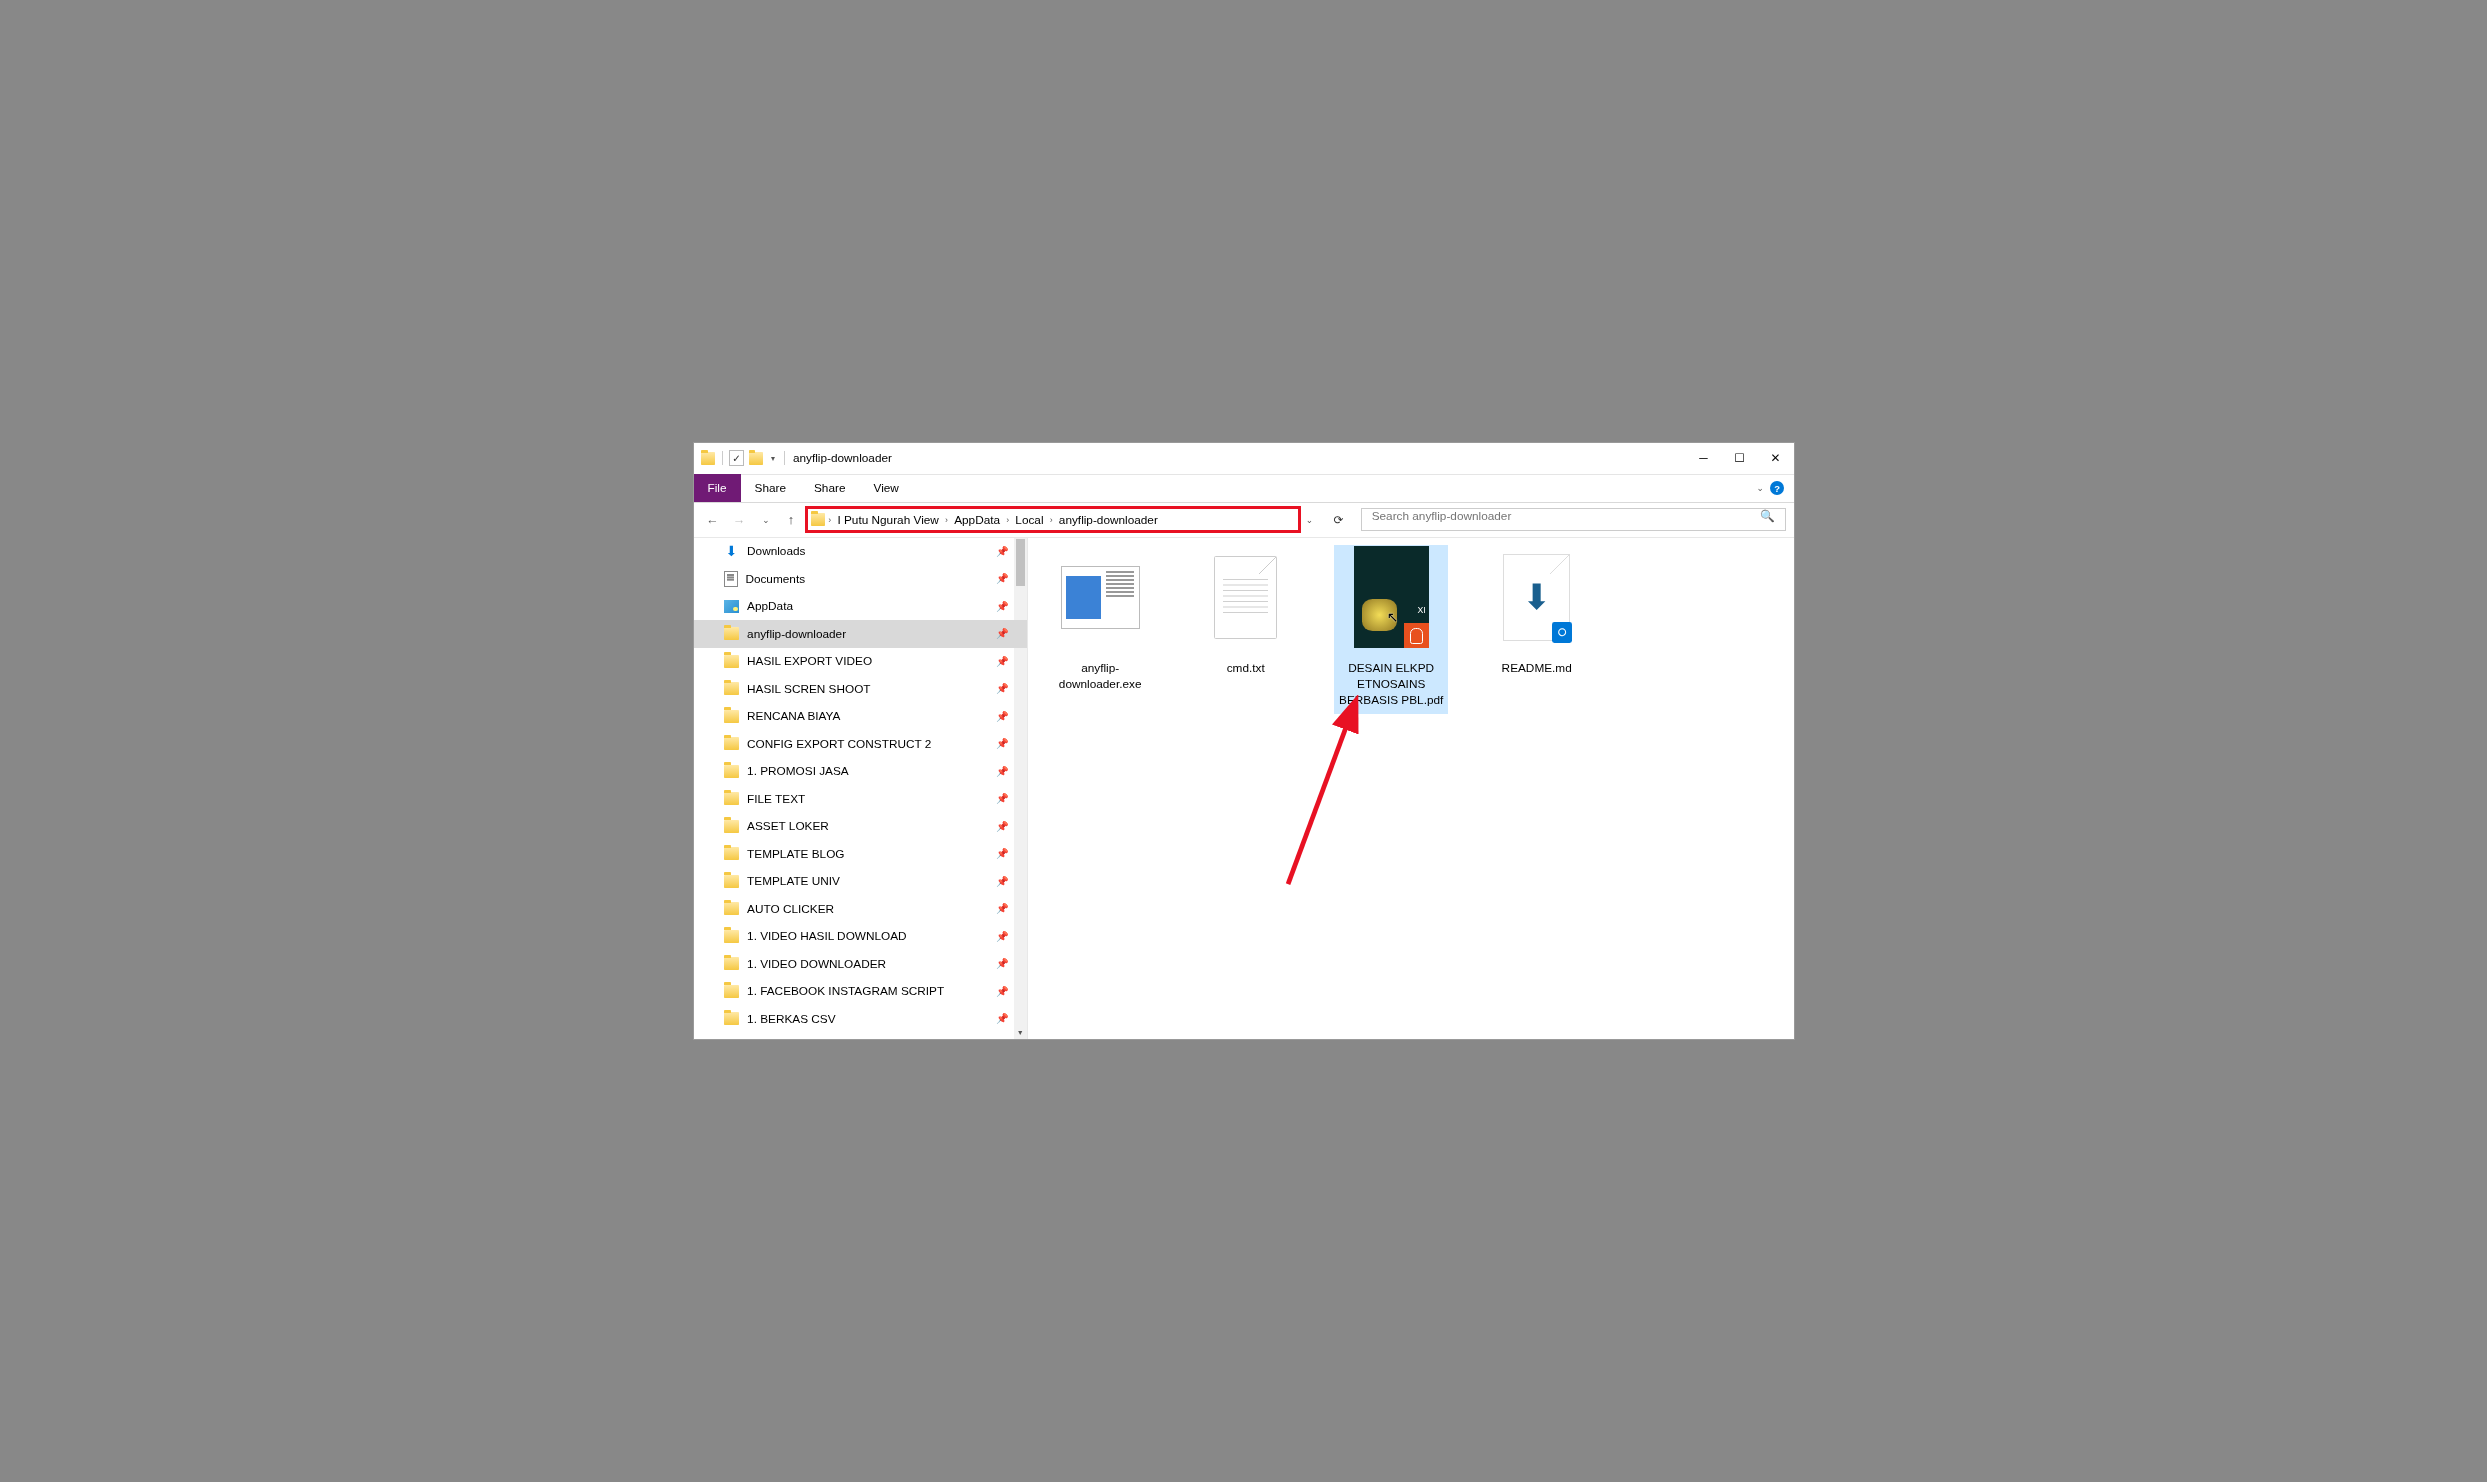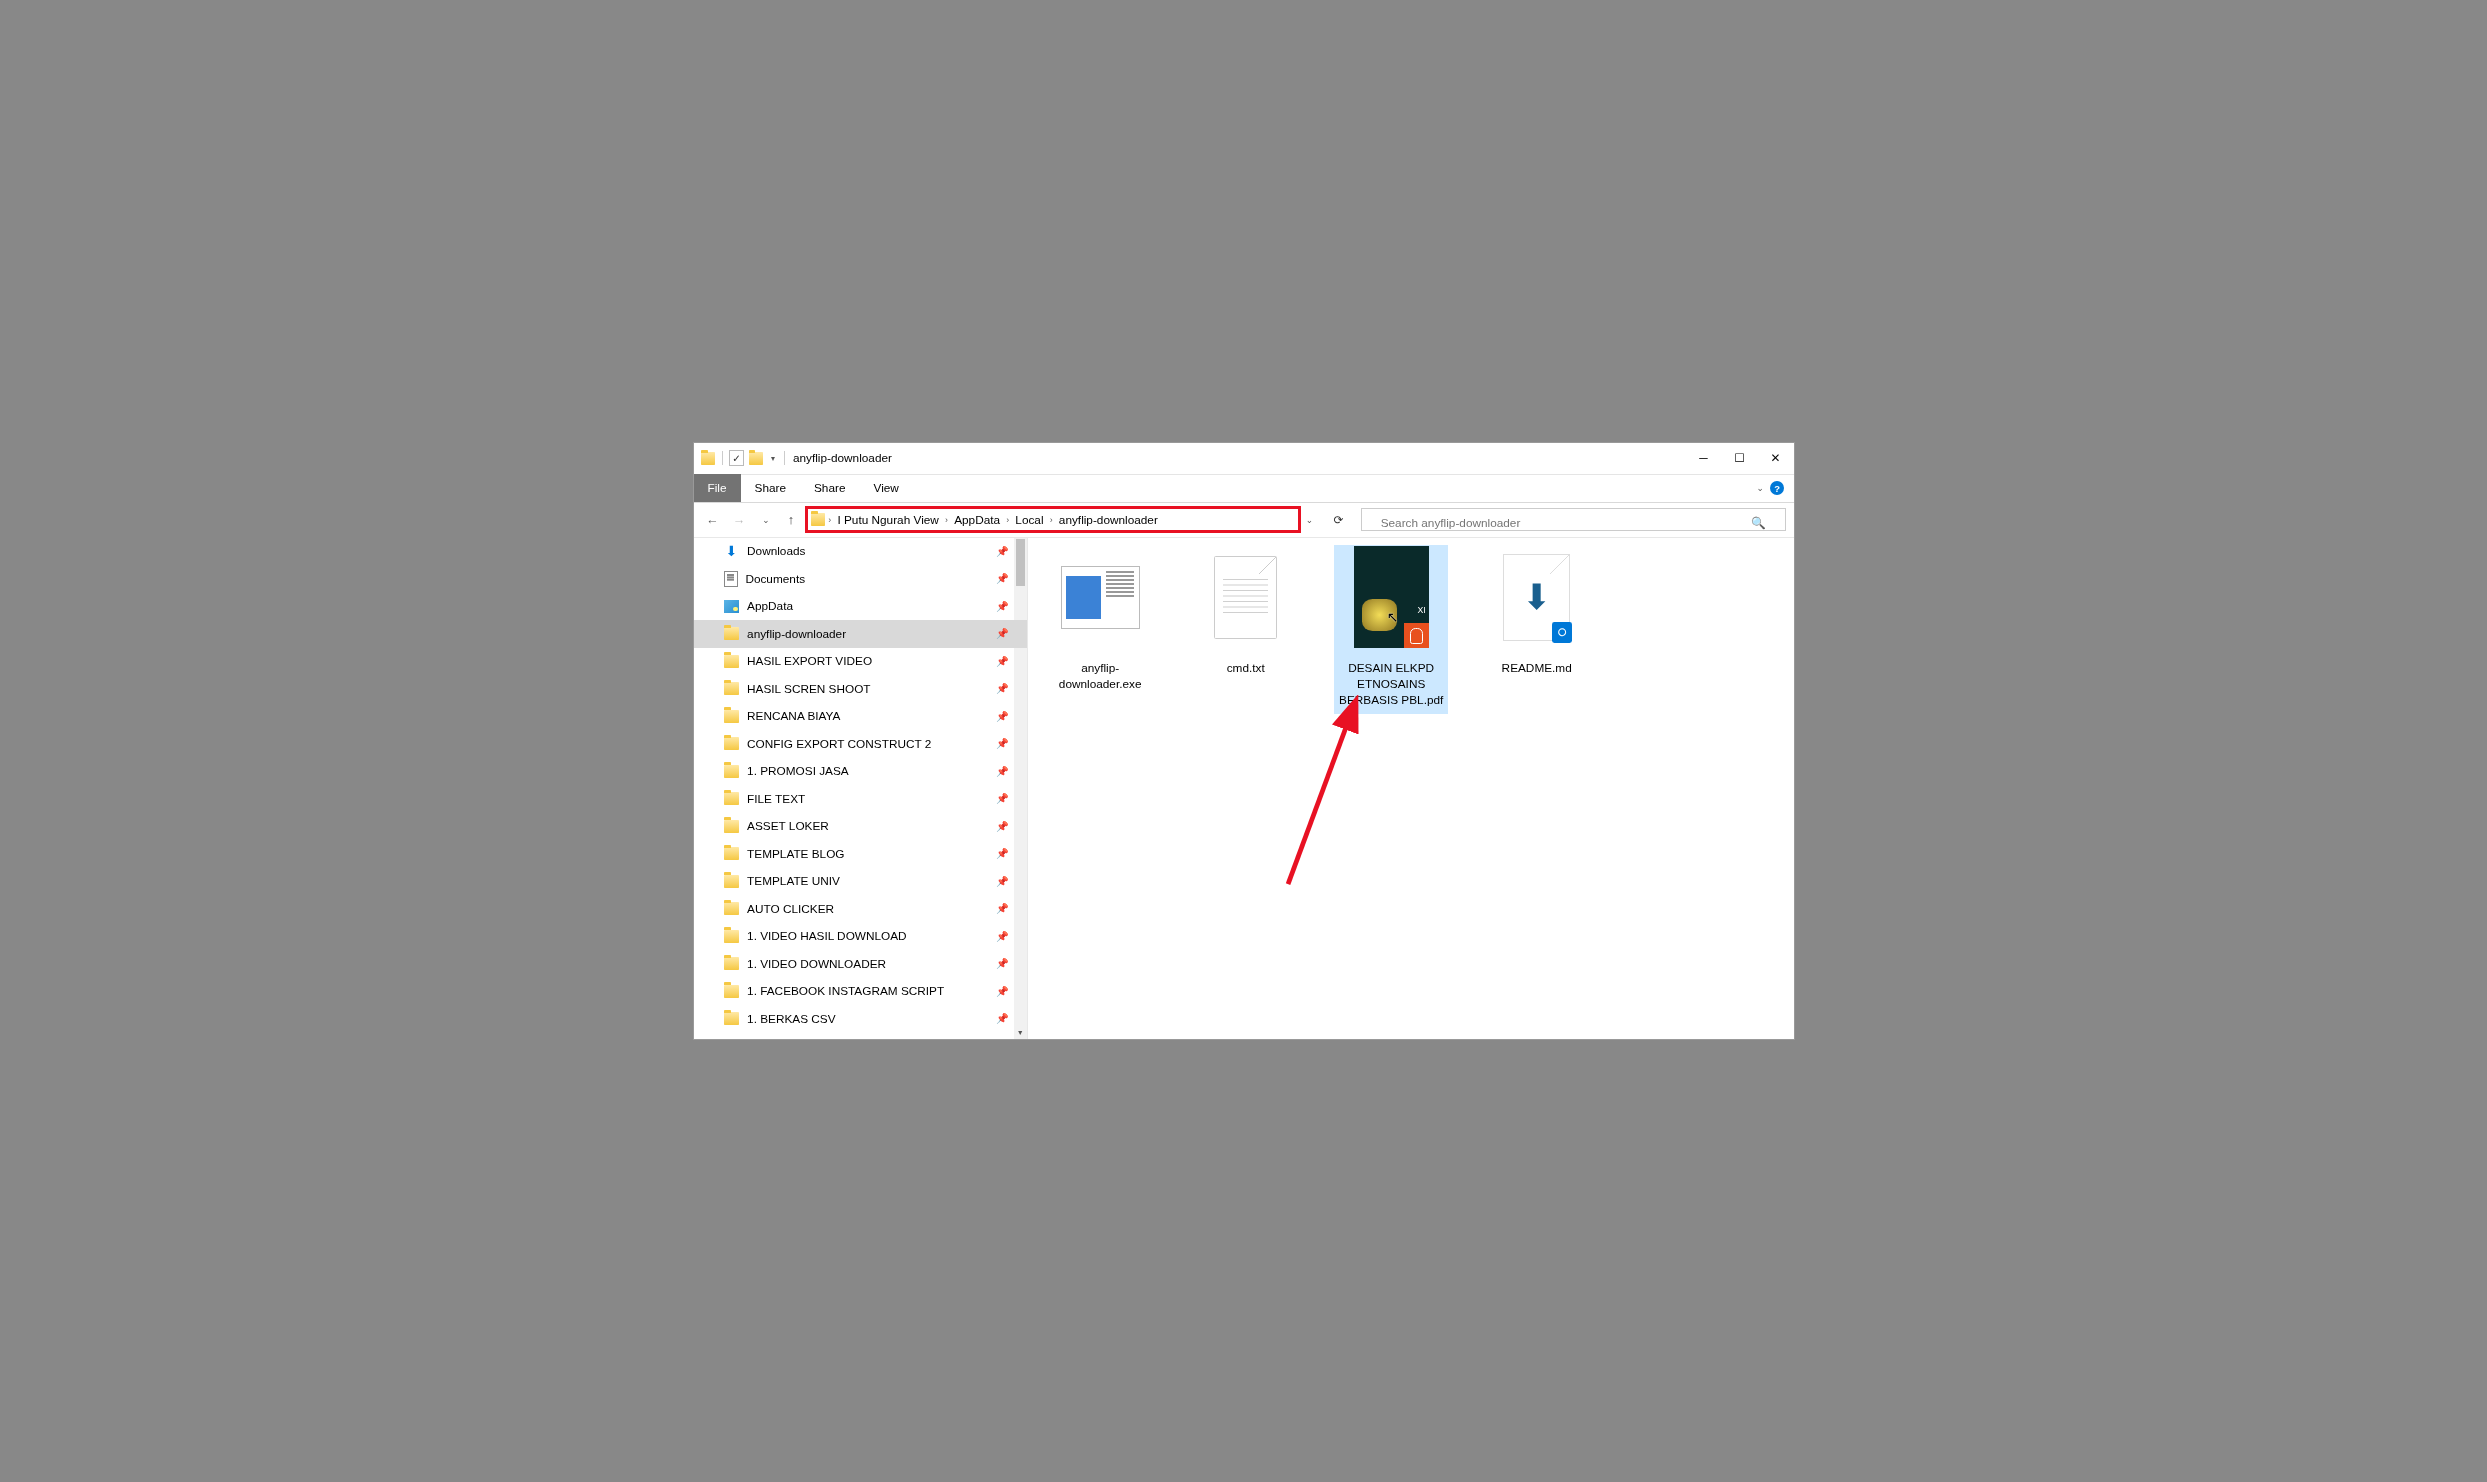--- a/index.html
+++ b/index.html
@@ -9,35 +9,35 @@
   .titlebar-icons { display:flex; align-items:center; gap:4.7px; padding-left:7.9px; }
   .folder-ico-small { width:14px; height:12.6px; background:linear-gradient(#ffe9a6,#f5c842); border-radius:0.8px; position:relative; }
   .folder-ico-small::before { content:""; position:absolute; top:-2.4px; left:0; width:6.3px; height:3.1px; background:#f5c842; border-radius:0.8px 0.8px 0 0; }
   .qat-divider { width:0.8px; height:14px; background:#ccc; margin:0 1.6px; }
   .qat-check { width:15.7px; height:15.7px; border:0.8px solid #bbb; display:flex; align-items:center; justify-content:center; color:#333; font-size:10.2px; background:#fff; }
   .qat-drop { font-size:7.9px; color:#555; padding:0 3.1px; }
   .title-text { font-size:11.8px; color:#000; padding-left:6.3px; }
   .win-controls { margin-left:auto; display:flex; }
   .win-btn { width:36px; height:31.5px; display:flex; align-items:center; justify-content:center; font-size:11.8px; color:#000; cursor:pointer; }
   .ribbon { height:28px; background:#fff; display:flex; align-items:center; border-bottom:0.8px solid #d9d9d9; }
-  .ribbon-file { background:#737373; color:#fff; padding:0 14px; height:28px; display:flex; align-items:center; font-size:11.8px; }
+  .ribbon-file { background:#701a75; color:#fff; padding:0 14px; height:28px; display:flex; align-items:center; font-size:11.8px; }
   .ribbon-tab { padding:0 14px; height:28px; display:flex; align-items:center; font-size:11.8px; color:#000; cursor:pointer; }
   .ribbon-right { margin-left:auto; display:flex; align-items:center; gap:6.3px; padding-right:9.4px; }
   .ribbon-chevron { font-size:8.7px; color:#555; }
   .help-icon { width:14px; height:14px; border-radius:50%; background:#0078d7; color:#fff; display:flex; align-items:center; justify-content:center; font-size:9.4px; font-weight:bold; }
   .navbar { height:35px; display:flex; align-items:center; padding:0 7.9px; gap:4.7px; border-bottom:0.8px solid #e8e8e8; position:relative; }
   .nav-arrow { width:22px; height:22px; display:flex; align-items:center; justify-content:center; color:#555; font-size:12.6px; cursor:pointer; }
   .nav-arrow.disabled { color:#bbb; }
   .nav-up { width:19px; height:19px; display:flex; align-items:center; justify-content:center; color:#333; font-size:12.6px; cursor:pointer; }
   .address-wrap { flex:0 0 496px; height:27px; border:3.1px solid #e81123; display:flex; align-items:center; padding:0 3.1px; gap:3.1px; position:relative; }
   .crumb { display:flex; align-items:center; gap:3.1px; font-size:11.8px; color:#000; padding:1.6px 3.1px; cursor:pointer; }
   .crumb-sep { color:#555; font-size:8.7px; }
   .addr-dropdown { font-size:8.7px; color:#555; cursor:pointer; }
   .refresh-icon { margin-left:15.7px; font-size:11.8px; color:#333; cursor:pointer; }
-  .search-box { flex:1; height:23.6px; border:0.8px solid #ccc; margin-left:12.6px; display:flex; align-items:flex-end; padding:0 19px; }
+  .search-box { flex:1; height:23.6px; border:0.8px solid #ccc; margin-left:12.6px; display:flex; align-items:flex-start; padding:0 10px; }
   .search-box input { border:none; outline:none; flex:1; font-size:11.8px; color:#555; background:transparent; }
   .search-icon { color:#555; font-size:11.8px; }
   .body { flex:1; display:flex; overflow:hidden; }
   .sidebar { width:334px; border-right:0.8px solid #e8e8e8; overflow-y:auto; position:relative; }
   .tree-item { display:flex; align-items:center; height:27.5px; padding-left:30px; font-size:11.8px; color:#000; cursor:pointer; gap:7.9px; position:relative; }
   .tree-item.selected { background:#d9d9d9; }
   .tree-item .pin { margin-left:auto; margin-right:17.3px; color:#888; font-size:10.2px; }
   .folder-ico { width:15.7px; height:13.4px; background:linear-gradient(#ffe9a6,#f5c842); border-radius:0.8px; position:relative; flex-shrink:0; }
   .folder-ico::before { content:""; position:absolute; top:-2.4px; left:0; width:7px; height:3.1px; background:#f5c842; border-radius:0.8px 0.8px 0 0; }
   .dl-ico { width:15.7px; height:15.7px; display:flex; align-items:center; justify-content:center; color:#0078d7; font-size:14px; flex-shrink:0; }

